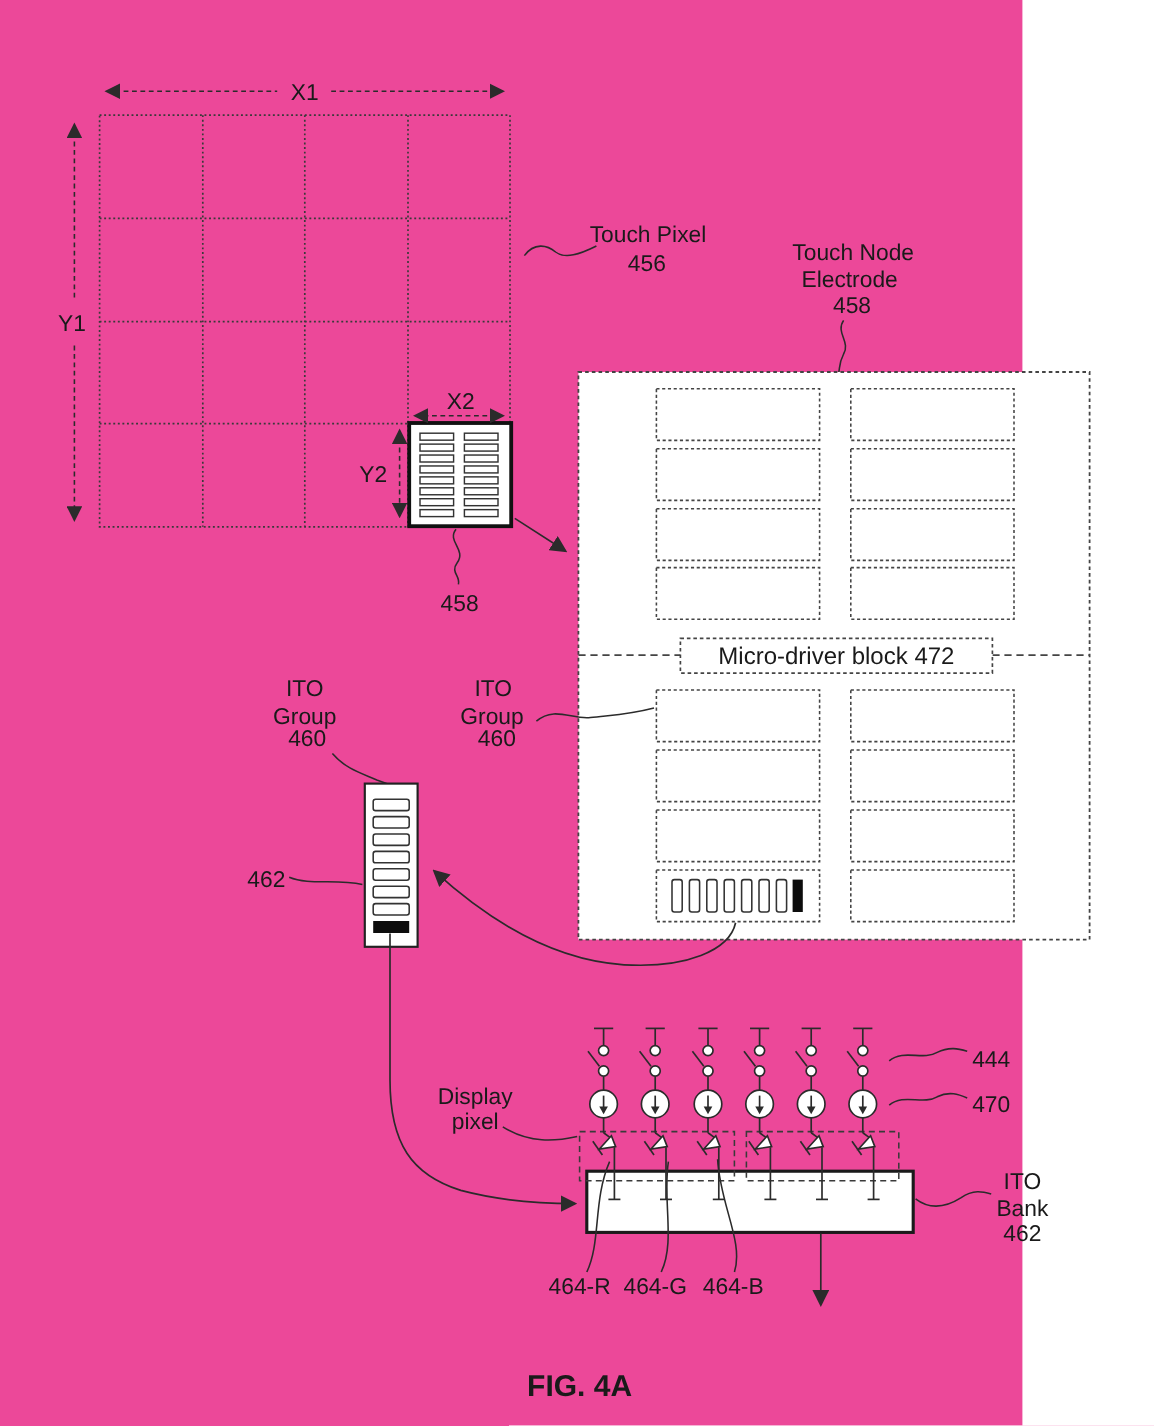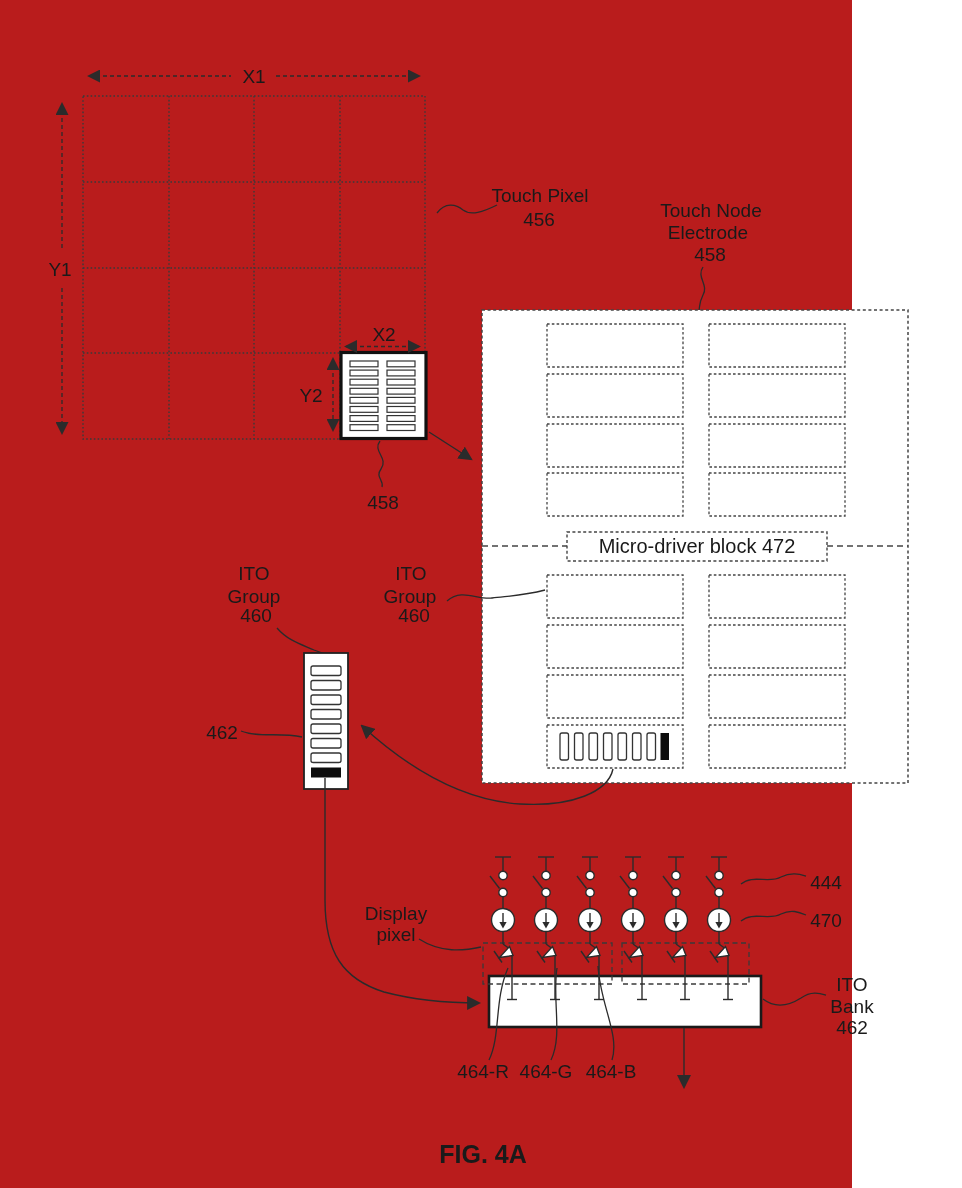--- a/index.html
+++ b/index.html
@@ -1,16 +1,16 @@
 <!DOCTYPE html>
 <html><head>
 <meta charset="utf-8">
 <style>
   html,body{margin:0;padding:0;background:#fff;}
-  #fig{position:relative;width:852px;height:1188px;background:#b91c1c;
+  #fig{position:relative;width:852px;height:1188px;background:#ec4899;
        font-family:"Liberation Sans", sans-serif;}
   svg{position:absolute;left:0;top:0;}
   text{fill:#1a1a1a;font-family:"Liberation Sans", sans-serif;}
   .lbl{font-size:19px;}
   .mdl{font-size:20px;}
   .cap{font-size:25px;font-weight:bold;}
 </style>
 </head>
 <body>
 

